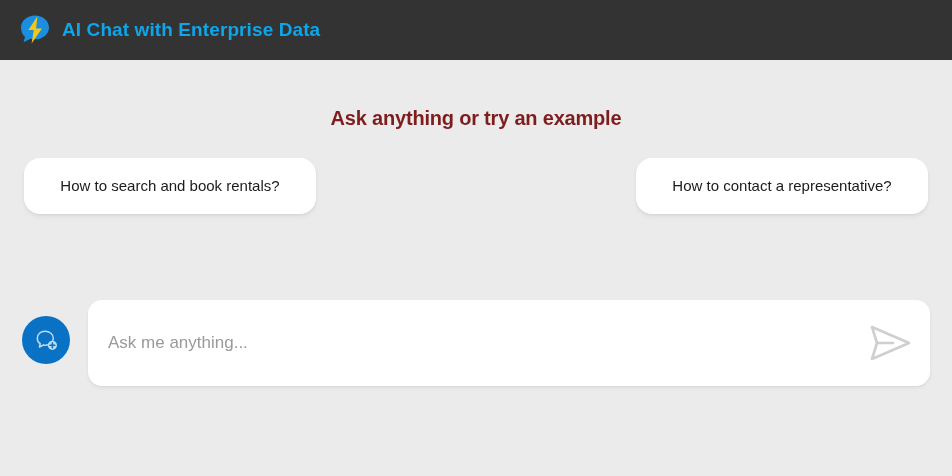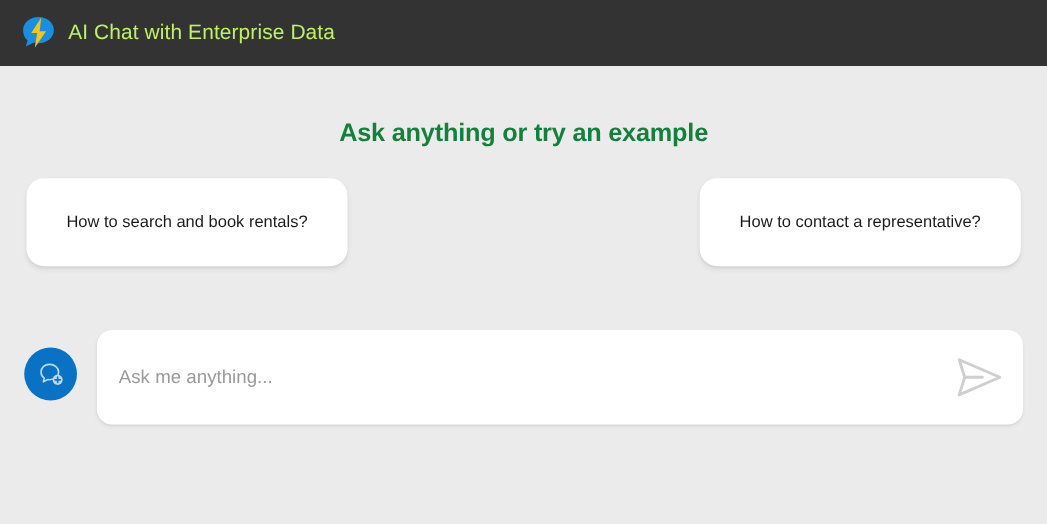--- a/index.html
+++ b/index.html
@@ -26,54 +26,54 @@
   }
 
   .logo {
     width: 34px;
     height: 34px;
     flex: 0 0 34px;
     display: block;
   }
 
   .header-title {
-    color: #bef264;
+    color: #0ea5e9;
     font-size: 19px;
-    font-weight: 400;
+    font-weight: 700;
     letter-spacing: 0.1px;
     margin-left: 10px;
     white-space: nowrap;
   }
 
   
   .main {
     position: relative;
     height: 416px;
   }
 
   .prompt-heading {
     text-align: center;
-    font-size: 23px;
+    font-size: 20px;
     font-weight: bold;
-    color: #15803d;
+    color: #7f1d1d;
     letter-spacing: -0.2px;
     padding-top: 47px;
   }
 
   
   .cards {
     display: flex;
     justify-content: space-between;
     padding: 0 24px;
     margin-top: 28px;
   }
 
   .card {
     width: 292px;
-    height: 80px;
+    height: 56px;
     background: #ffffff;
     border-radius: 16px;
     box-shadow: 0 3px 5px rgba(0, 0, 0, 0.055),
                 0 1px 2px rgba(0, 0, 0, 0.05);
     display: flex;
     align-items: center;
     justify-content: center;
     cursor: pointer;
     padding: 0 12px;
   }

